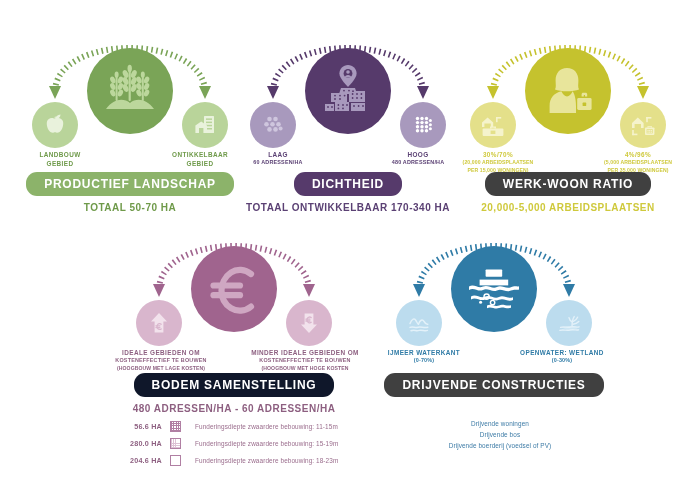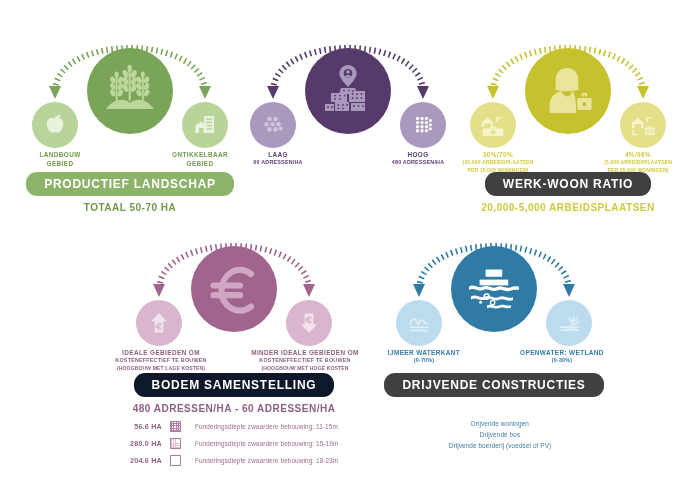--- a/index.html
+++ b/index.html
@@ -247,20 +247,24 @@
       <div class="sublabel left" style="color:#5b4174;">
         <span>LAAG</span>
         <span class="sub2">60 ADRESSEN/HA</span>
       </div>
       <div class="sublabel right" style="color:#5b4174;">
         <span>HOOG</span>
         <span class="sub2">480 ADRESSEN/HA</span>
       </div>
     </div>
 
+    <div class="pill-wrap" style="top:152px;">
+      <span class="pill" style="background:#563a6b;">DICHTHEID</span>
+      <span class="total" style="color:#5b4174;">TOTAAL ONTWIKKELBAAR 170-340 HA</span>
+    </div>
   </div>
 
   <div class="group" style="left:452px;top:20px;">
     <div class="cluster">
       <svg class="arc" viewBox="0 0 232 120">
         <path d="M41,70 C45,14 187,14 191,70" fill="none" stroke="#c5c22e" stroke-width="6" stroke-linecap="butt" stroke-dasharray="1.6 3.4"></path>
         <polygon points="35,66 47,66 41,79" fill="#c5c22e"></polygon>
         <polygon points="185,66 197,66 191,79" fill="#c5c22e"></polygon>
       </svg>
 

